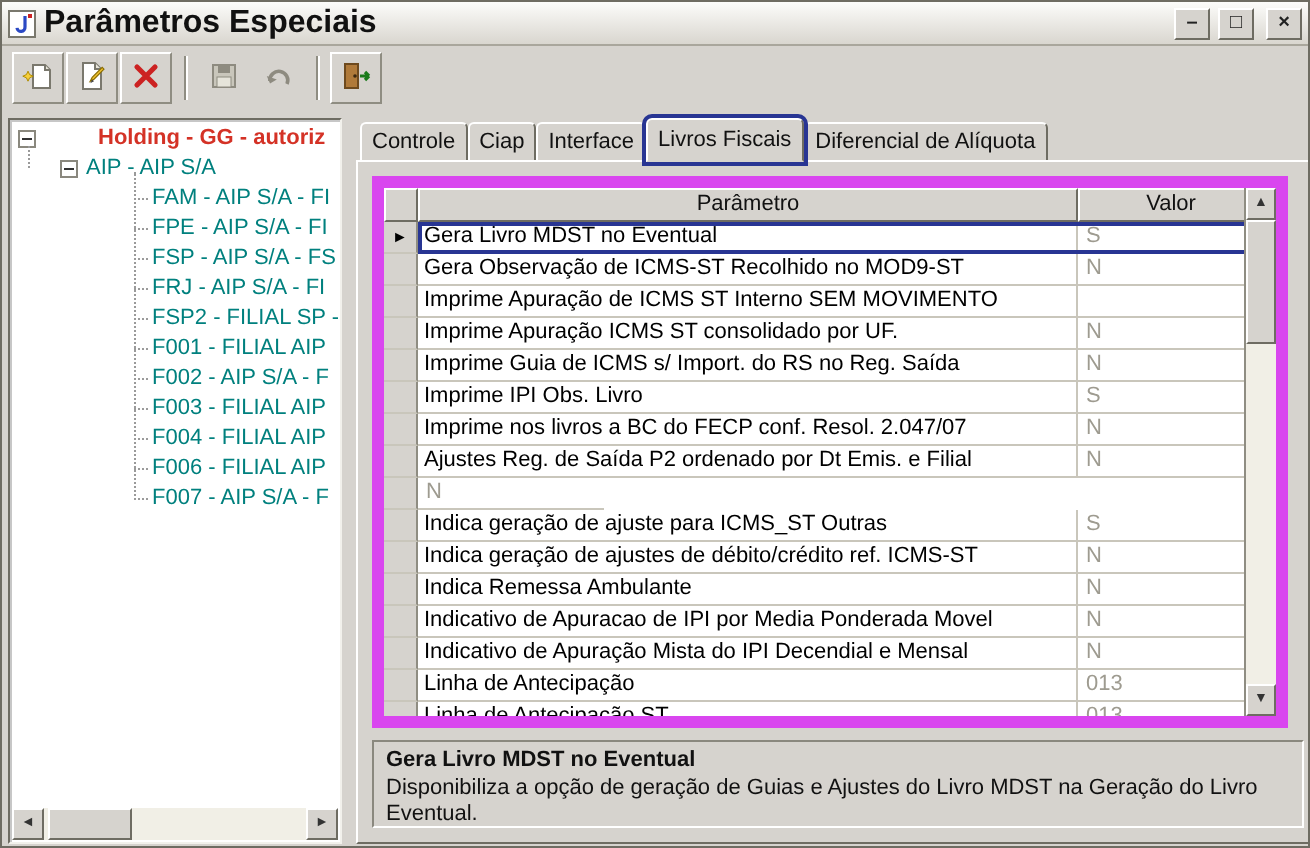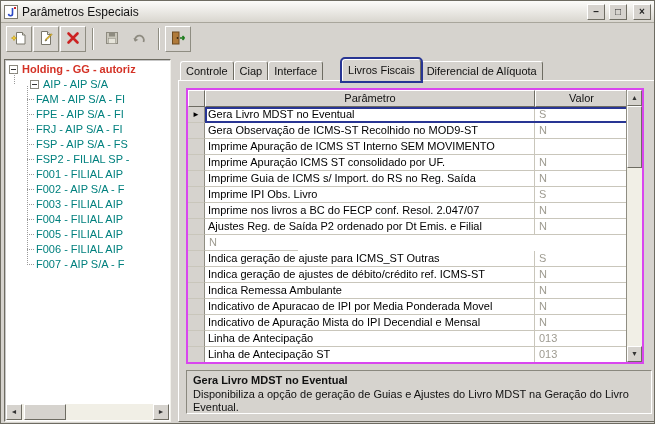--- a/index.html
+++ b/index.html
@@ -13,21 +13,21 @@
     border:1px solid #6e6c62;
   }
 
   
   .titlebar {
     position:absolute; left:0; top:0; right:0; height:22px;
     display:flex; align-items:center; gap:4px; padding:0 3px;
     background:linear-gradient(#fcfcfa,#d9d6cf);
     border-bottom:1px solid #a9a69c;
   }
-  .title-text { flex:1; font-weight:normal; font-size:12px; color:#111; white-space:nowrap; overflow:hidden; }
+  .title-text { flex:1; font-weight:bold; font-size:16px; color:#111; white-space:nowrap; overflow:hidden; }
   .tb-btn {
     width:18px; height:16px; background:#d6d3ce;
     border:1px solid; border-color:#ffffff #6e6c62 #6e6c62 #ffffff;
     font-size:10px; line-height:13px; text-align:center; color:#222; font-weight:bold;
   }
   .tb-close { margin-left:2px; }
 
   
   .toolbar {
     position:absolute; top:23px; left:0; right:0; height:30px;
@@ -43,31 +43,31 @@
   
   .tree-panel {
     position:absolute; left:3px; top:58px; width:167px; height:363px;
     background:#ffffff;
     border:1px solid; border-color:#6e6c62 #f2f1ec #f2f1ec #6e6c62;
     box-shadow:inset 1px 1px 0 rgba(0,0,0,.22);
     overflow:hidden;
   }
   .tree-body { position:absolute; inset:2px 1px 17px 1px; overflow:hidden; white-space:nowrap; }
   .t-row { height:15px; line-height:15px; display:flex; align-items:center; position:relative; }
-  .t0 { padding-left:3px; }
+  .t0 { padding-left:3px;gap:27px; }
   .t1 { padding-left:24px; }
   .t3 { padding-left:30px; }
   .expander {
     width:9px; height:9px; background:#fff; border:1px solid #8a887e;
     display:inline-flex; align-items:center; justify-content:center; margin-right:4px; flex:none;
   }
   .expander .minus { width:5px; height:1px; background:#333; }
   .root-label { color:#d43226; font-weight:bold; }
   .t-label { color:#00807e; }
-  .t3-group { position:relative; }
+  .t3-group { position:relative;margin-left:40px; }
   .t3-group::before {
     content:""; position:absolute; left:21px; top:-6px; bottom:7px;
     border-left:1px dotted #9a9a9a;
   }
   .t3::before {
     content:""; position:absolute; left:21px; top:7px; width:7px;
     border-top:1px dotted #9a9a9a;
   }
   .t1::before {
     content:""; position:absolute; left:8px; top:-4px; height:11px;
@@ -90,31 +90,31 @@
   
   .right-panel { position:absolute; left:177px; top:58px; width:482px; height:363px; }
   .tabs { position:absolute; top:0; left:0; right:0; height:22px; display:flex; align-items:flex-end; padding-left:2px; white-space:nowrap; }
   .tab {
     height:20px; line-height:18px; padding:0 5px; background:#d6d3ce; color:#111;
     border:1px solid; border-color:#ffffff #6e6c62 #d6d3ce #ffffff;
     border-top-left-radius:3px; border-top-right-radius:3px; flex:none;
   }
   .tab.active {
     height:22px; line-height:20px; position:relative; z-index:4;
-    outline:2px solid #283593; outline-offset:0;margin-left:19px;
+    outline:2px solid #283593; outline-offset:0;
   }
   .tab-page {
     position:absolute; top:21px; left:0; right:0; bottom:0; background:#d6d3ce;
     border:1px solid; border-color:#ffffff #6e6c62 #6e6c62 #ffffff; z-index:1;
   }
 
   
   .grid {
     position:absolute; left:7px; top:7px; width:458px; height:276px;
-    background:#ffffff; border:2px solid #d946ef; display:flex;
+    background:#ffffff; border:6px solid #d946ef; display:flex;
   }
   .grid-main { width:440px; overflow:hidden; }
   .g-header { display:flex; height:17px; }
   .g-h-cell {
     background:#d6d3ce; border:1px solid; border-color:#ffffff #6e6c62 #6e6c62 #ffffff;
     text-align:center; line-height:15px; color:#111; flex:none;
   }
   .g-h-sel { width:17px; }
   .g-h-param { width:330px; }
   .g-h-valor { width:93px; }
@@ -245,42 +245,39 @@
       <span class="t-label">AIP - AIP S/A</span>
     </div>
     <div class="t3-group">
       <div class="t-row t3">
           <span class="t-label">FAM - AIP S/A - FI</span>
         </div>
       <div class="t-row t3">
           <span class="t-label">FPE - AIP S/A - FI</span>
         </div>
       <div class="t-row t3">
+          <span class="t-label">FSP - AIP S/A - FS</span>
+        </div>
+      <div class="t-row t3">
           <span class="t-label">FRJ - AIP S/A - FI</span>
         </div>
       <div class="t-row t3">
-          <span class="t-label">FSP - AIP S/A - FS</span>
-        </div>
-      <div class="t-row t3">
           <span class="t-label">FSP2 - FILIAL SP -</span>
         </div>
       <div class="t-row t3">
           <span class="t-label">F001 - FILIAL AIP</span>
         </div>
       <div class="t-row t3">
           <span class="t-label">F002 - AIP S/A - F</span>
         </div>
       <div class="t-row t3">
           <span class="t-label">F003 - FILIAL AIP</span>
         </div>
       <div class="t-row t3">
           <span class="t-label">F004 - FILIAL AIP</span>
-        </div>
-      <div class="t-row t3">
-          <span class="t-label">F005 - FILIAL AIP</span>
         </div>
       <div class="t-row t3">
           <span class="t-label">F006 - FILIAL AIP</span>
         </div>
       <div class="t-row t3">
           <span class="t-label">F007 - AIP S/A - F</span>
         </div>
     </div>
   </div>
   <div class="tree-hscroll">

